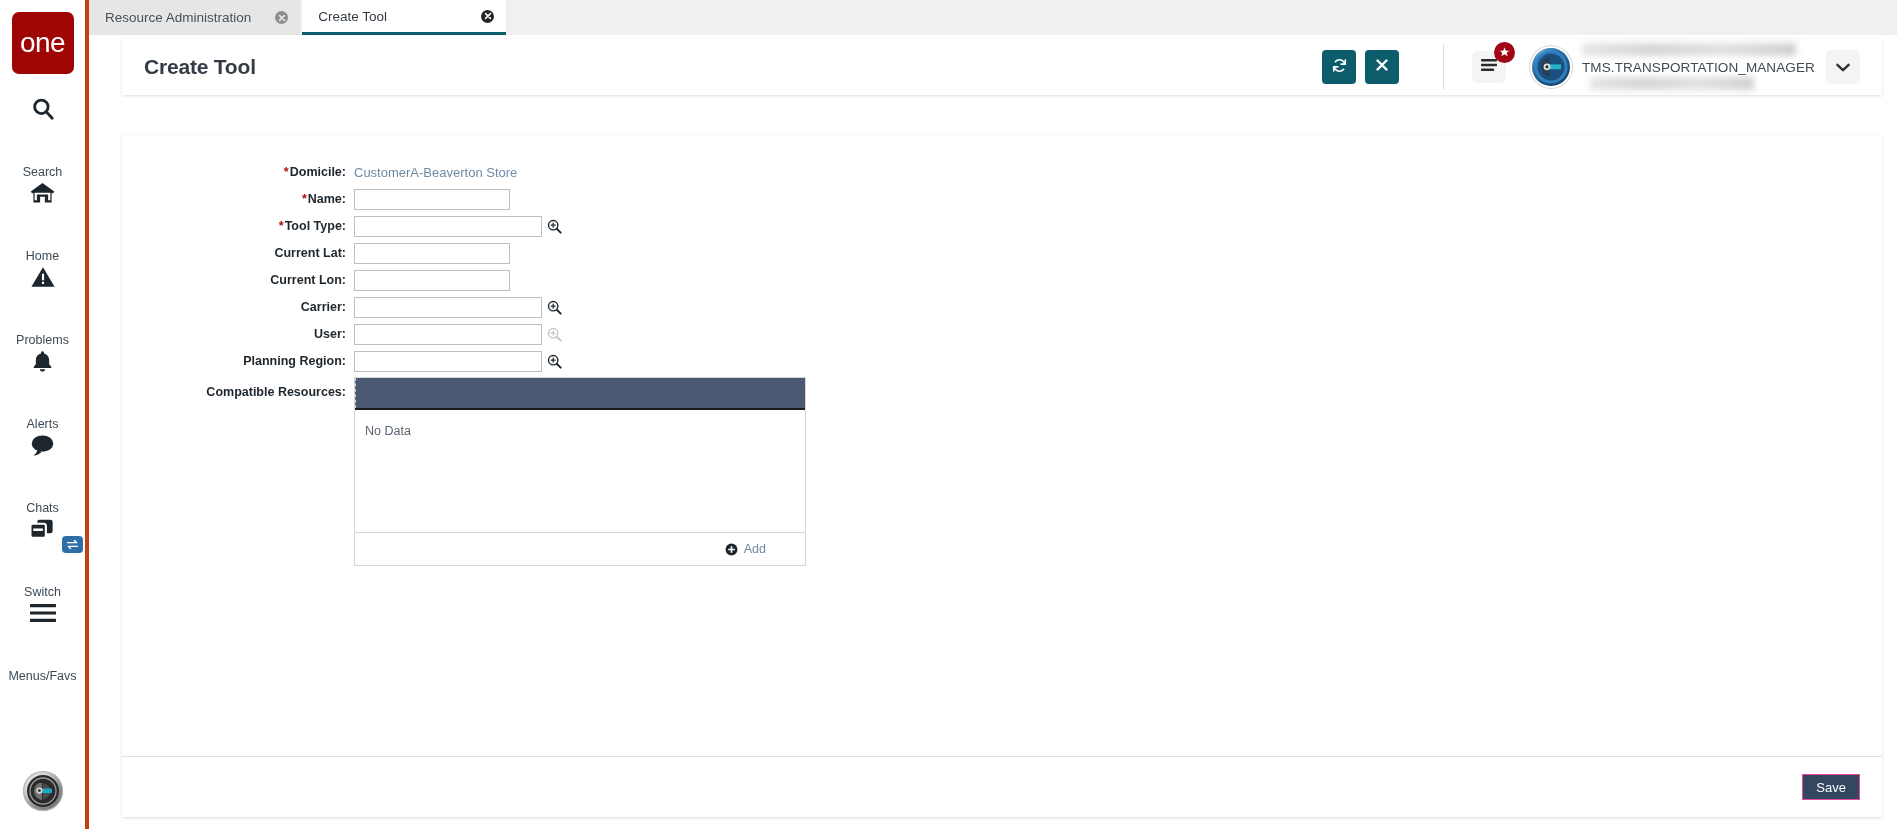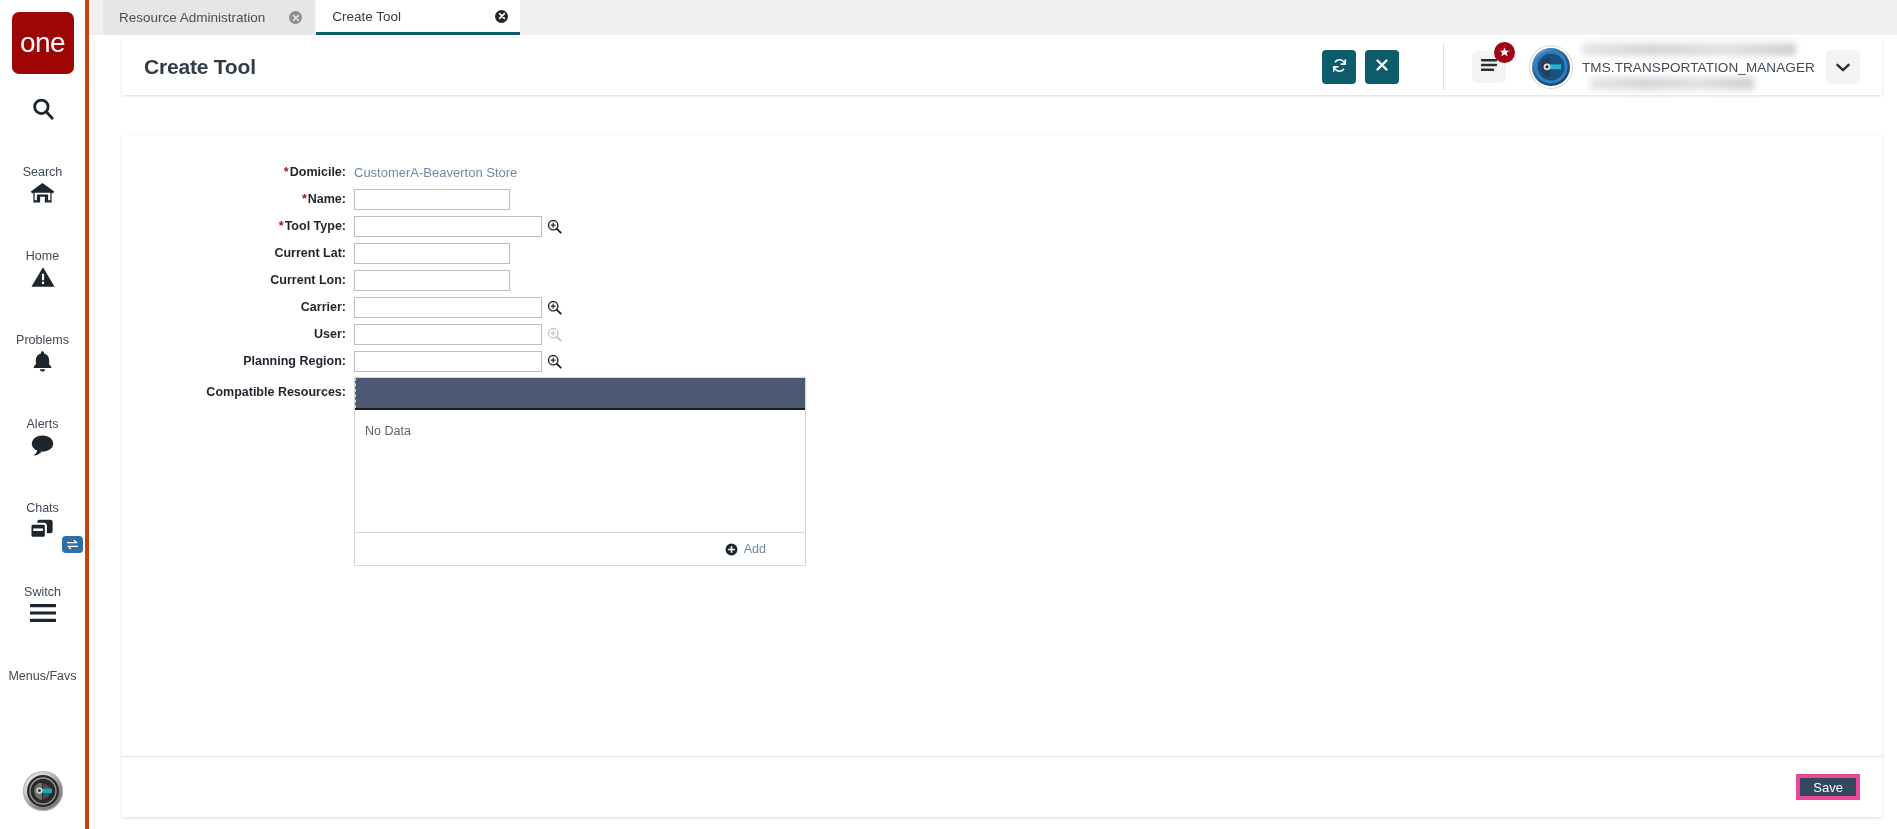--- a/index.html
+++ b/index.html
@@ -105,21 +105,20 @@
   }
 
   
   .tabstrip {
     position: absolute;
     left: 89px; top: 0;
     width: 1808px; height: 35px;
     background: #f0f0f0;
     display: flex;
     align-items: flex-end;
-    padding-left: 14px;
     z-index: 12;
   }
   .tab {
     height: 35px;
     min-width: 204px;
     display: flex;
     align-items: center;
     justify-content: space-between;
     padding: 0 12px 0 16px;
     font-size: 13.5px;
@@ -412,21 +411,21 @@
     align-items: center;
     justify-content: flex-end;
     padding-right: 22px;
     flex: 0 0 61px;
   }
   .save-btn {
     min-width: 48px;
     height: 26px;
     padding: 0 13px;
     background: #33485f;
-    border: 4px solid #ec4899;
+    border: 1px solid #ec4899;
     color: #ffffff;
     font-size: 13px;
     font-family: "Liberation Sans", sans-serif;
     cursor: pointer;
     display: flex;
     align-items: center;
     justify-content: center;
   }
 </style>
 </head>

